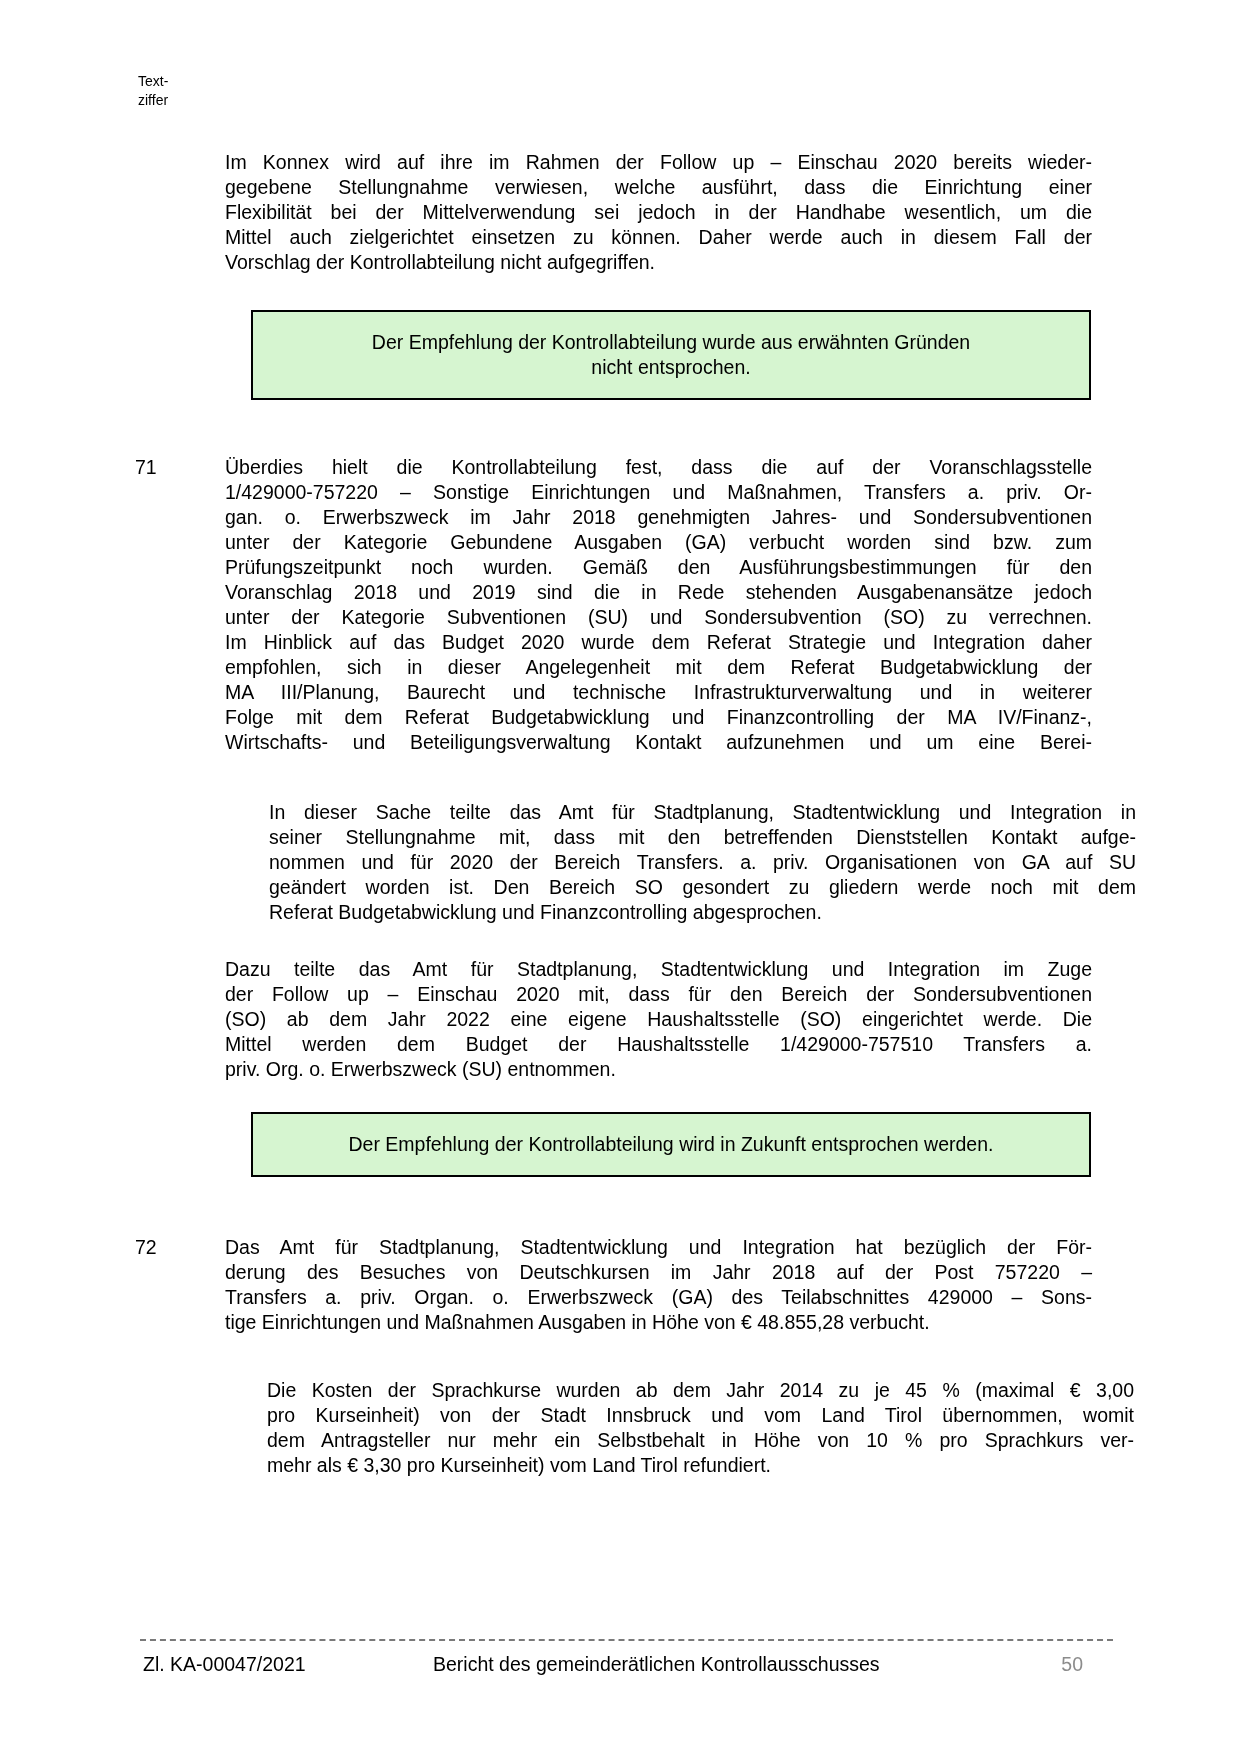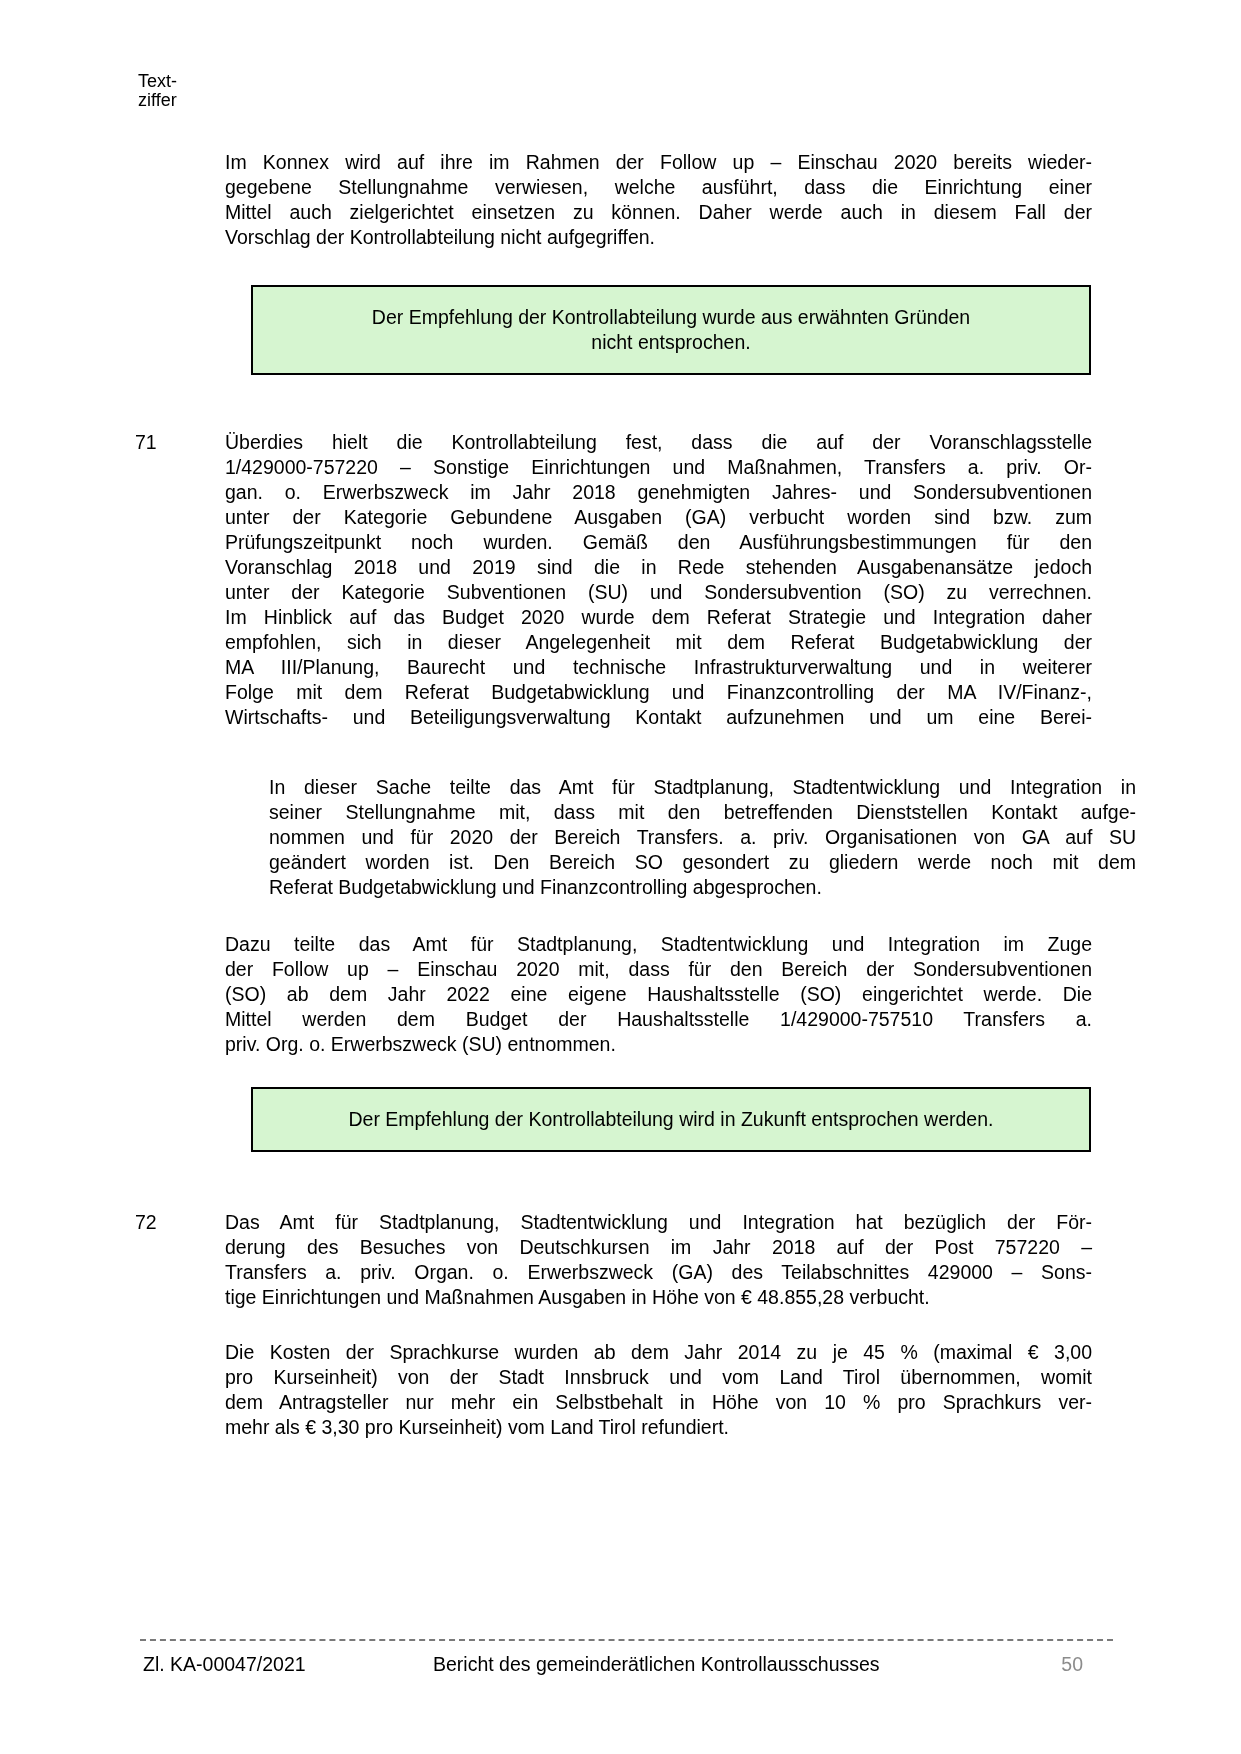--- a/index.html
+++ b/index.html
@@ -16,39 +16,39 @@
     background:#ffffff;
     font-family:"Liberation Sans", sans-serif;
     font-size:19.5px;
     color:#000000;
     overflow:hidden;
   }
   .gutter-label{
     position:absolute;
     left:138px;
     top:72px;
-    font-size:18px;
+    font-size:14px;
     line-height:19px;
   }
   .content{
     position:absolute;
     left:0;
     top:0;
     width:1241px;
     display:flow-root;
   }
   .block{position:relative;}
   .block-0{margin-top:150px;}
   .block-1{margin-top:35px;border-radius:11px;}
   .block-2{margin-top:55px;}
   .block-3{margin-top:45px;padding-left:44px;}
   .block-4{margin-top:32px;}
   .block-5{margin-top:30px;}
   .block-6{margin-top:58px;}
-  .block-7{margin-top:30px;}
+  .block-7{margin-top:43px;padding-left:42px;}
   .para{
     margin-left:225px;
     width:867px;
     line-height:25px;
   }
   .pline{
     text-align:justify;
     text-align-last:justify;
     height:25px;
   }
@@ -103,20 +103,21 @@
   <div class="gutter-label">
     <div>Text-</div>
     <div>ziffer</div>
   </div>
 
   <div class="content">
       <div class="block block-0">
         <div class="para">
           <div class="pline">Im Konnex wird auf ihre im Rahmen der Follow up – Einschau 2020 bereits wieder-</div>
           <div class="pline">gegebene Stellungnahme verwiesen, welche ausführt, dass die Einrichtung einer</div>
+          <div class="pline">Flexibilität bei der Mittelverwendung sei jedoch in der Handhabe wesentlich, um die</div>
           <div class="pline">Mittel auch zielgerichtet einsetzen zu können. Daher werde auch in diesem Fall der</div>
           <div class="pline last">Vorschlag der Kontrollabteilung nicht aufgegriffen.</div>
         </div>
       </div>
       <div class="block block-1">
         <div class="greenbox">
           <div class="box-line">Der Empfehlung der Kontrollabteilung wurde aus erwähnten Gründen</div>
           <div class="box-line">nicht entsprochen.</div>
         </div>
       </div>

